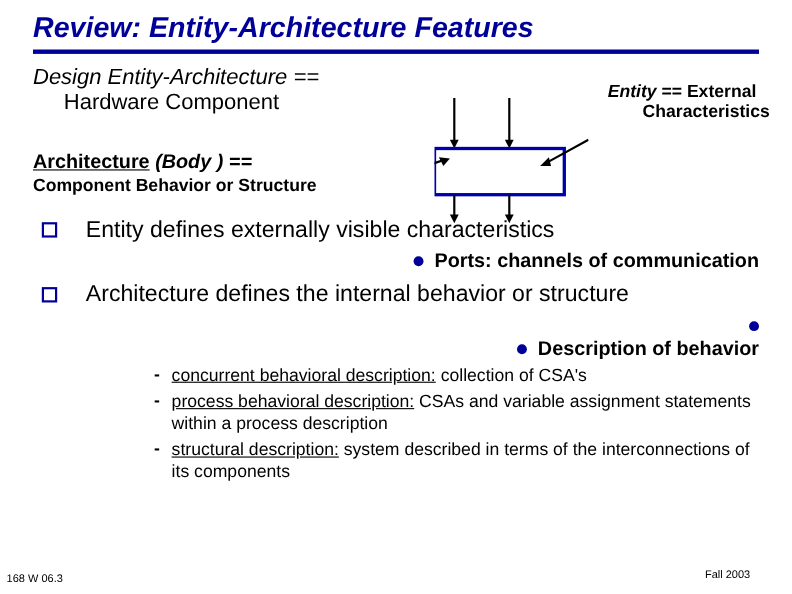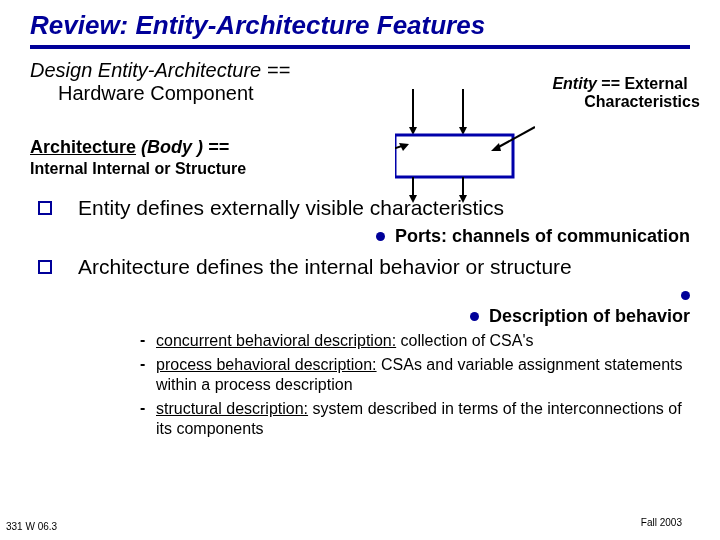--- a/index.html
+++ b/index.html
@@ -142,21 +142,21 @@
     <line x1="18" y1="88" x2="18" y2="110" stroke="#000" stroke-width="2"></line>
     <polygon points="18,114 14,106 22,106" fill="#000"></polygon>
     <line x1="68" y1="88" x2="68" y2="110" stroke="#000" stroke-width="2"></line>
     <polygon points="68,114 64,106 72,106" fill="#000"></polygon>
     <line x1="-70" y1="82" x2="10" y2="56" stroke="#000" stroke-width="2"></line>
     <polygon points="14,55 4,54 8,62" fill="#000"></polygon>
   </svg>
 
   <div class="arch-body">
     <span class="u">Architecture</span><span class="bold"> (Body )  ==</span><br>
-    <span class="sub">Internal Internal or Structure</span>
+    <span class="sub">Component Behavior or Structure</span>
   </div>
 
   <div class="bullets">
 
     <div class="lvl1">
       <div class="mark"></div>
       <div class="txt">Entity defines externally visible characteristics</div>
     </div>
     <div class="lvl2">
       <div class="dot"></div>
@@ -190,14 +190,14 @@
     <div class="lvl3">
       <div class="dash">-</div>
       <div class="txt">
         <span class="u">structural description:</span><span>  system described in terms of the interconnections of its components</span>
       </div>
     </div>
 
   </div>
 </div>
 
-<div class="slide-num">331  W 06.3</div>
+<div class="slide-num">168  W 06.3</div>
 <div class="term">Fall 2003</div>
 
 </body></html>

